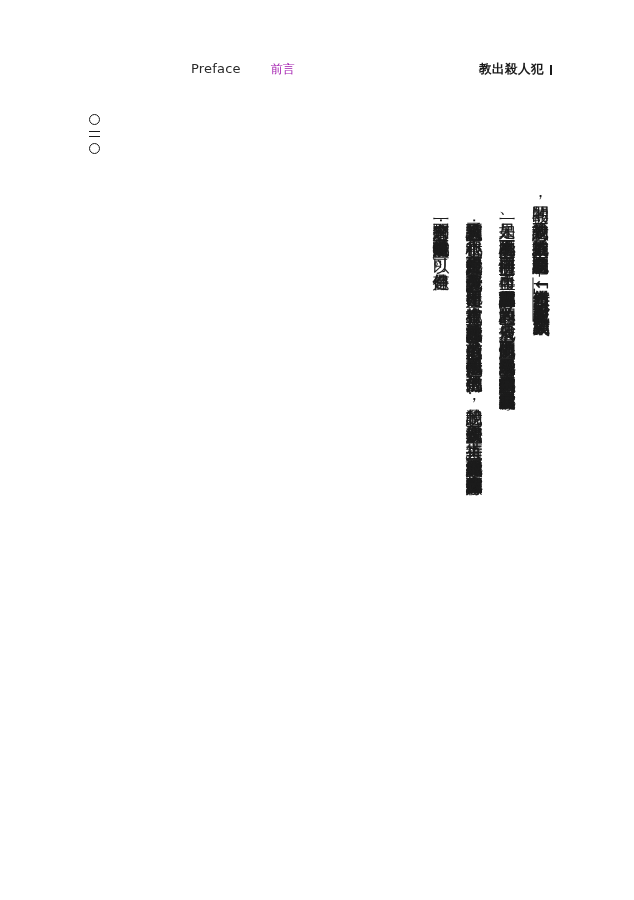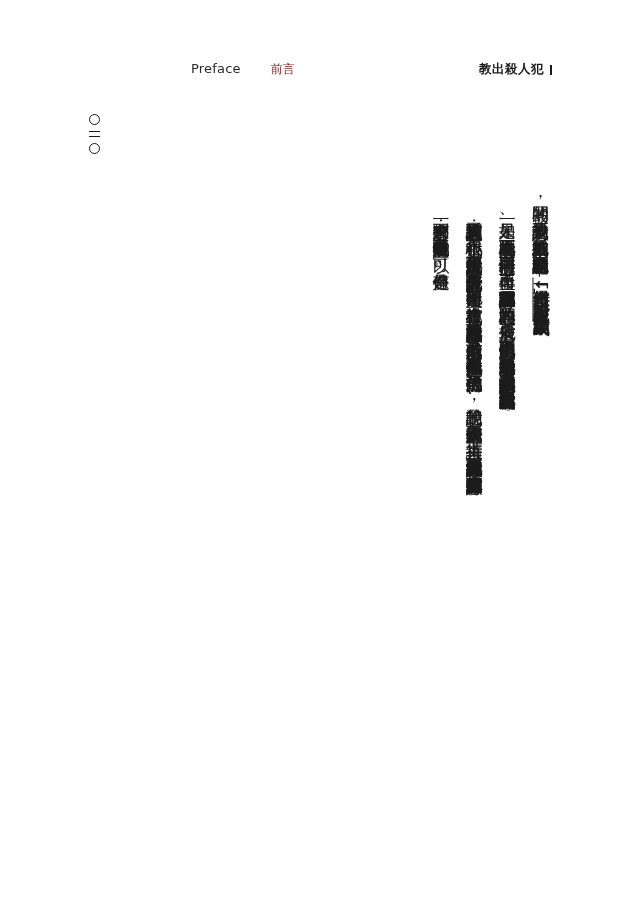--- a/index.html
+++ b/index.html
@@ -25,21 +25,21 @@
       font-family: "DejaVu Sans", "Liberation Sans", sans-serif;
       color: #2a2a2a;
       margin-left: 48px;
     }
     .header-en {
       font-size: 13px;
       letter-spacing: 0.2px;
     }
     .header-zh {
       font-size: 12px;
-      color: #7f1d1d;
+      color: #a21caf;
     }
     .header-right {
       position: absolute;
       right: 82px;
       top: 61px;
       font-family: "DejaVu Sans", "Liberation Sans", sans-serif;
       font-size: 12.5px;
       font-weight: bold;
       color: #1a1a1a;
       letter-spacing: 0.5px;

